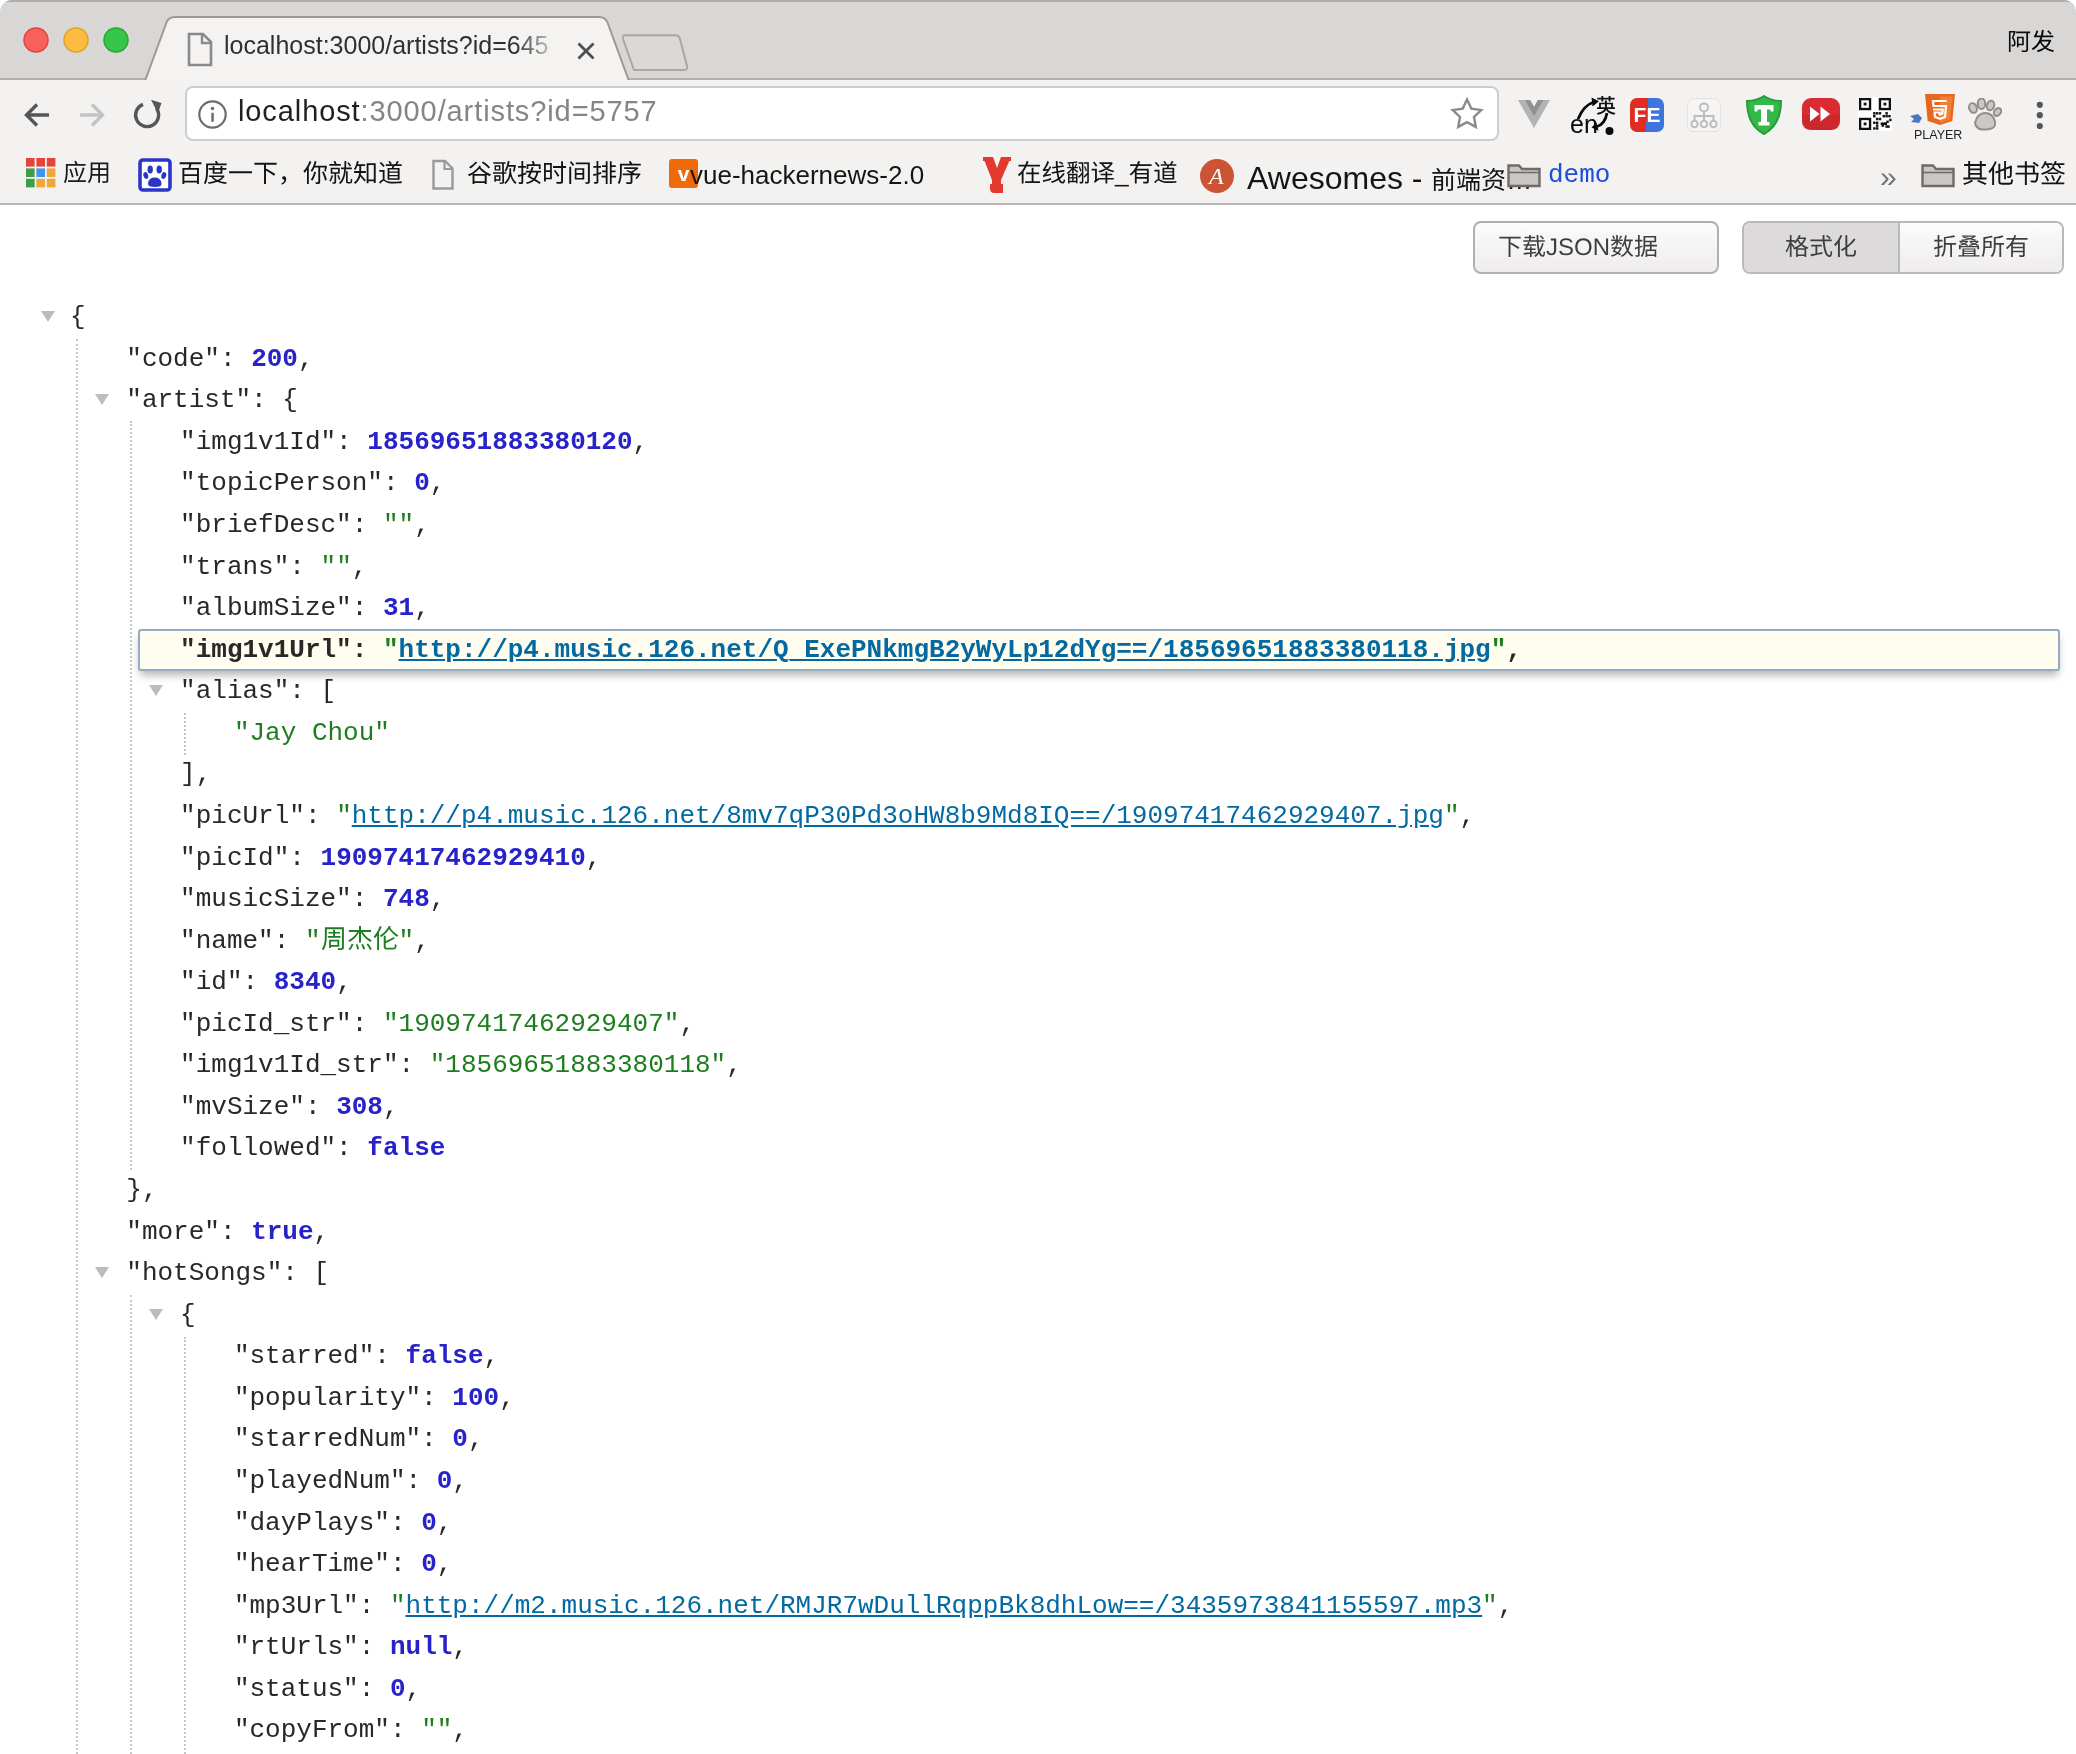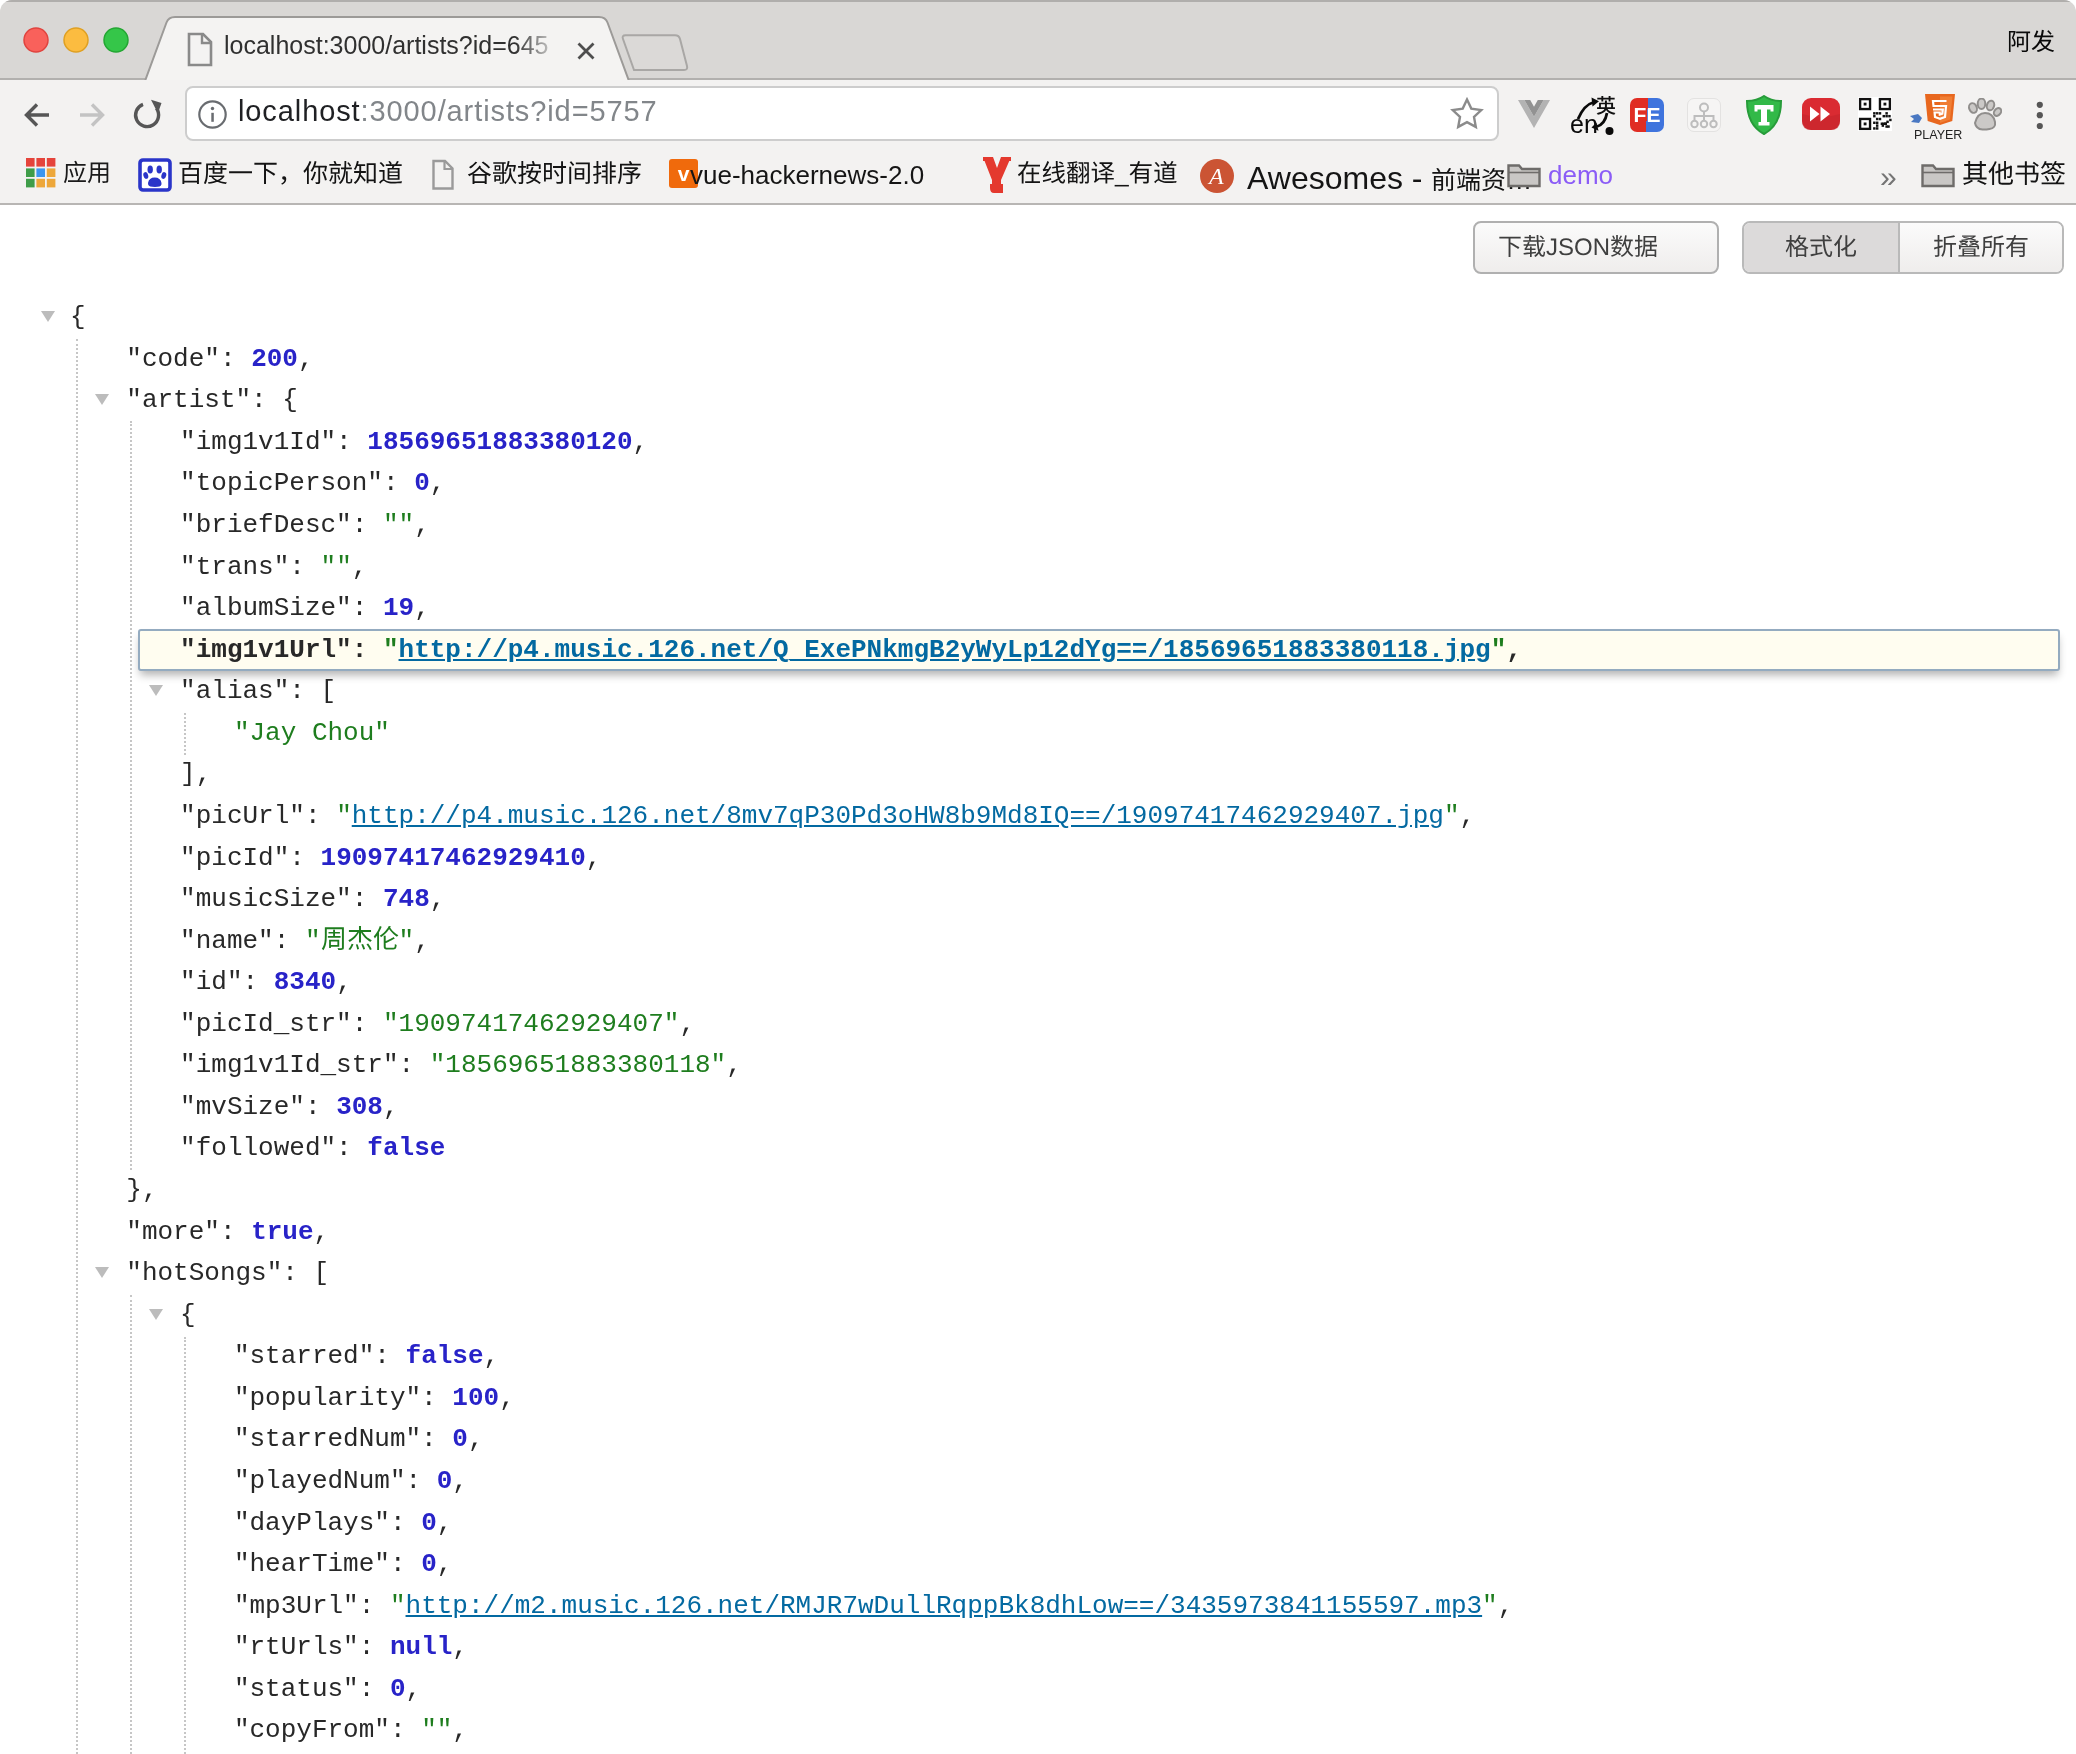--- a/index.html
+++ b/index.html
@@ -314,21 +314,21 @@
           </g>
           <g transform="translate(50.0,0) scale(0.02500,-0.02500)">
             <path d="M85 752 123 804Q159 792 199 774Q239 757 275 738Q311 719 334 701L294 643Q272 660 237 681Q201 701 161 720Q122 738 85 752ZM49 495Q104 511 181 535Q258 559 339 585L351 519Q278 495 205 471Q131 447 71 426ZM484 836 556 826Q531 761 488 695Q445 629 378 574Q372 583 362 591Q353 600 343 608Q333 616 325 621Q386 667 425 725Q465 784 484 836ZM485 747H864V689H444ZM847 747H860L872 751L927 736Q908 695 886 653Q865 610 846 581L781 600Q797 626 815 664Q834 702 847 737ZM182 372H830V100H752V302H256V93H182ZM473 273H547Q534 198 507 140Q480 81 429 38Q377 -5 293 -34Q210 -64 83 -82Q81 -73 75 -61Q69 -50 63 -39Q56 -28 50 -20Q169 -6 247 19Q324 43 370 79Q415 115 439 163Q462 210 473 273ZM516 75 557 130Q604 116 656 98Q708 80 760 60Q812 41 857 22Q903 2 935 -14L891 -76Q859 -60 815 -40Q770 -20 719 1Q668 21 615 40Q563 60 516 75ZM610 717H685Q673 663 651 614Q628 565 592 523Q556 481 501 447Q445 414 366 390Q360 402 349 419Q337 435 326 444Q399 464 449 493Q499 521 531 557Q563 592 581 633Q600 674 610 717ZM653 649Q680 603 724 564Q769 526 826 498Q884 470 949 456Q938 446 925 429Q912 411 904 397Q837 416 778 451Q718 485 672 531Q626 578 597 634Z"></path>
           </g>
         </g>
       </svg><span style="font-size:26px;color:#151515;font-family:'Liberation Sans'">…</span></div>
     <div class="abs" style="left:1506px;top:159px"><svg width="36" height="30" xmlns="http://www.w3.org/2000/svg">
 <path d="M2.5,6.5 L13,6.5 L16,10 L33.5,10 L33.5,27 L2.5,27 Z" fill="#c9c7c5" stroke="#6e6c6a" stroke-width="2.4"></path>
 <path d="M2.5,13.5 L33.5,13.5" stroke="#6e6c6a" stroke-width="1.6"></path>
       </svg></div>
-    <div class="abs" style="left:1548px;top:160px"><span style="font-size:26px;color:#8b5cf6;font-family:Liberation Sans, sans-serif">demo</span></div>
+    <div class="abs" style="left:1548px;top:160px"><span style="font-size:26px;color:#1d4ed8;font-family:Liberation Mono, monospace">demo</span></div>
     <div class="abs" style="left:1880px;top:160px"><span style="font-size:30px;color:#757575;font-family:'Liberation Sans'">»</span></div>
     <div class="abs" style="left:1920px;top:159px"><svg width="36" height="30" xmlns="http://www.w3.org/2000/svg">
 <path d="M2.5,6.5 L13,6.5 L16,10 L33.5,10 L33.5,27 L2.5,27 Z" fill="#c9c7c5" stroke="#6e6c6a" stroke-width="2.4"></path>
 <path d="M2.5,13.5 L33.5,13.5" stroke="#6e6c6a" stroke-width="1.6"></path>
       </svg></div>
     <div class="abs" style="left:1962px;top:160px"><svg width="104.0" height="30.2" style="vertical-align:-7.3px" fill="#141414" xmlns="http://www.w3.org/2000/svg">
         <g transform="translate(0,22.9)">
           <g transform="translate(0.0,0) scale(0.02600,-0.02600)">
             <path d="M54 205H946V135H54ZM83 723H922V653H83ZM286 553H716V488H286ZM286 379H716V315H286ZM239 839H313V174H239ZM686 839H761V174H686ZM573 65 625 112Q684 92 744 67Q803 43 856 19Q910 -5 949 -26L880 -76Q846 -54 796 -30Q747 -6 690 18Q632 43 573 65ZM361 118 428 71Q384 43 326 16Q269 -12 209 -36Q148 -60 94 -78Q86 -66 71 -49Q57 -32 45 -21Q99 -5 159 18Q219 42 272 68Q326 94 361 118Z"></path>
           </g>
@@ -421,21 +421,21 @@
 <div class="tri" style="left:94.8px;top:1060.3px"></div>
 <div class="tri" style="left:148.6px;top:1101.9px"></div>
 <div id="json">
         <div style="padding-left:70px">{</div>
 <div style="padding-left:126.3px">"code": <span class="n">200</span>,</div>
 <div style="padding-left:126.3px">"artist": {</div>
 <div style="padding-left:180.1px">"img1v1Id": <span class="n">18569651883380120</span>,</div>
 <div style="padding-left:180.1px">"topicPerson": <span class="n">0</span>,</div>
 <div style="padding-left:180.1px">"briefDesc": <span class="s">""</span>,</div>
 <div style="padding-left:180.1px">"trans": <span class="s">""</span>,</div>
-<div style="padding-left:180.1px">"albumSize": <span class="n">19</span>,</div>
+<div style="padding-left:180.1px">"albumSize": <span class="n">31</span>,</div>
 <div style="padding-left:180.1px" class="hl">"img1v1Url": <span class="s">"</span><span class="a">http://p4.music.126.net/Q_ExePNkmgB2yWyLp12dYg==/18569651883380118.jpg</span><span class="s">"</span>,</div>
 <div style="padding-left:180.1px">"alias": [</div>
 <div style="padding-left:233.9px"><span class="s">"Jay Chou"</span></div>
 <div style="padding-left:180.1px">],</div>
 <div style="padding-left:180.1px">"picUrl": <span class="s">"</span><span class="a">http://p4.music.126.net/8mv7qP30Pd3oHW8b9Md8IQ==/19097417462929407.jpg</span><span class="s">"</span>,</div>
 <div style="padding-left:180.1px">"picId": <span class="n">19097417462929410</span>,</div>
 <div style="padding-left:180.1px">"musicSize": <span class="n">748</span>,</div>
 <div style="padding-left:180.1px">"name": <span class="s">"</span><svg width="78.0" height="30.2" style="vertical-align:-7.3px" fill="#1e7d1e" xmlns="http://www.w3.org/2000/svg">
             <g transform="translate(0,22.9)">
               <g transform="translate(0.0,0) scale(0.02600,-0.02600)">

